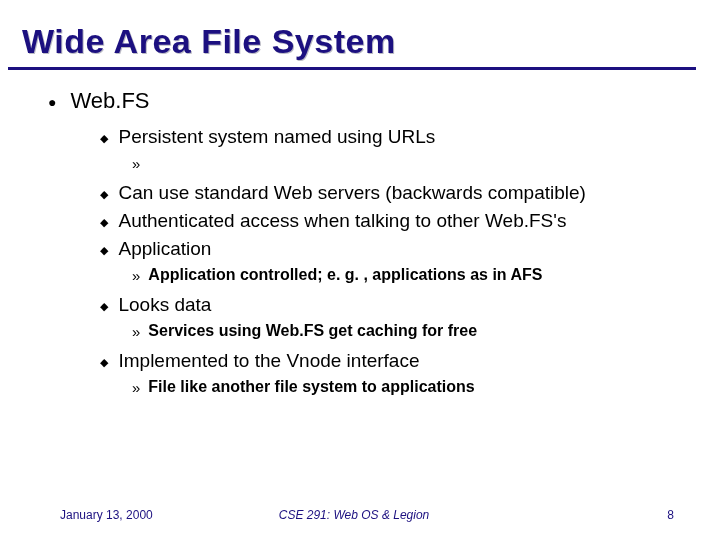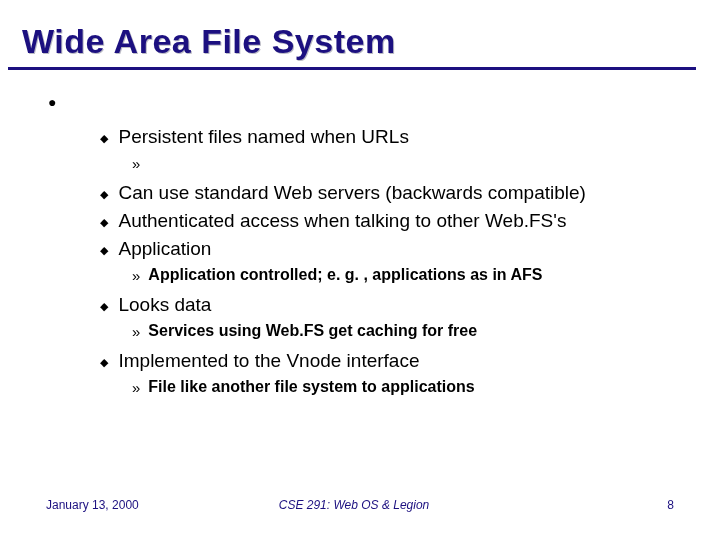--- a/index.html
+++ b/index.html
@@ -72,29 +72,29 @@
     align-items: flex-start;
     gap: 8px;
   }
   .l3 .bullet {
     font-size: 15px;
     font-weight: normal;
     line-height: 20px;
   }
   .footer {
     position: absolute;
-    bottom: 28px;
+    bottom: 18px;
     left: 0;
     width: 100%;
     display: flex;
     justify-content: space-between;
     font-size: 12px;
     color: #1c1080;
     box-sizing: border-box;
-    padding: 0 34px 0 46px;
+    padding: 0 34px 0 60px;
   }
   .footer .center {
     position: absolute;
     left: 0;
     width: 100%;
     text-align: center;
     font-style: italic;
   }
   .footer .left, .footer .right {
     position: relative;
@@ -106,27 +106,28 @@
 
 <div class="slide">
 
   <div class="title">Wide Area File System</div>
   <div class="title-underline"></div>
 
   <div class="body">
 
     <div class="l1">
       <span class="bullet">●</span>
+      <span>Web.FS</span>
     </div>
 
     <div class="l2-group">
 
       <div class="l2">
         <span class="bullet">◆</span>
-        <span>Persistent files named when URLs</span>
+        <span>Persistent system named using URLs</span>
       </div>
       <div class="l3-group">
         <div class="l3">
           <span class="bullet">»</span>
         </div>
       </div>
 
       <div class="l2">
         <span class="bullet">◆</span>
         <span>Can use standard Web servers (backwards compatible)</span>

